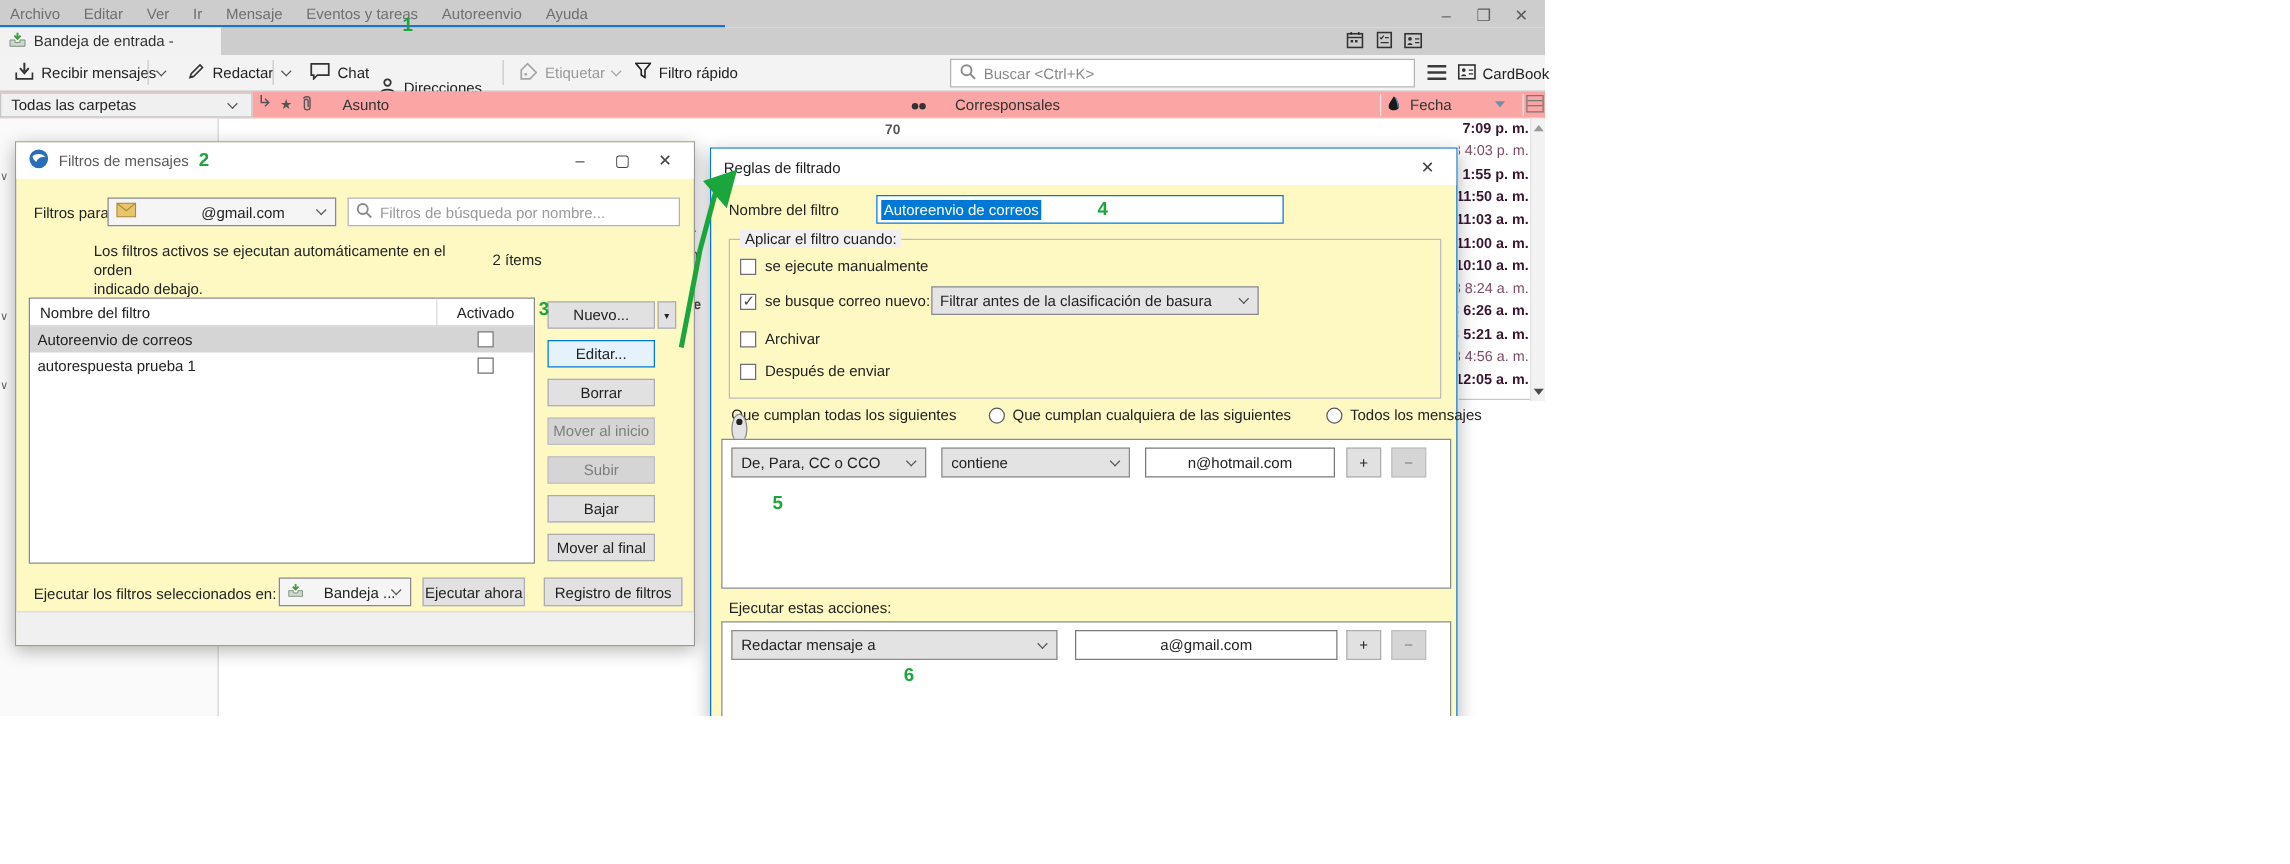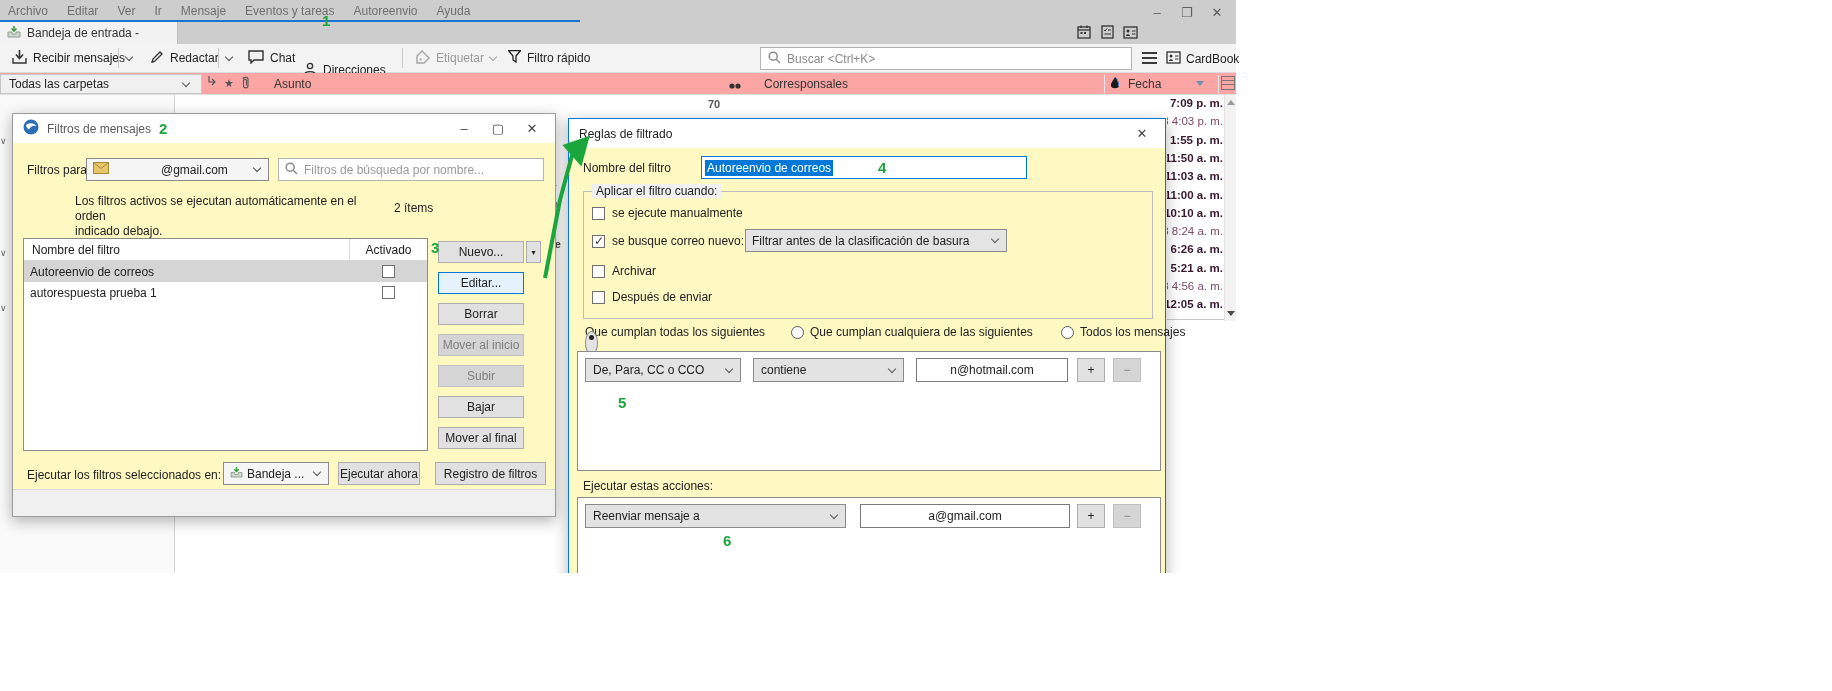--- a/index.html
+++ b/index.html
@@ -429,21 +429,21 @@
     <div id="fd-bottom">
       <span class="label">Ejecutar los filtros seleccionados en:</span>
     </div>
     <div class="combo" id="fd-run-combo">
       <span class="ico">
         <svg width="13" height="11" viewBox="0 0 14 12">
             <path d="M1 6 L1 11 L13 11 L13 6 L9 6 L9 8 L5 8 L5 6 Z" fill="#cfd8cf" stroke="#7f8f7f" stroke-width="0.8"></path>
             <path d="M7 0 L7 4 M4.5 2.5 L7 5 L9.5 2.5" stroke="#3d9e3d" stroke-width="1.6" fill="none"></path>
           </svg>
       </span>
-      <span style="margin-left:4px;">Bandeja ...</span>
+      <span style="margin-left:16px;">Bandeja ...</span>
       <span class="chev"></span>
     </div>
     <div class="btn" id="fd-run-now">Ejecutar ahora</div>
     <div class="btn" id="fd-log">Registro de filtros</div>
     <div id="fd-status"></div>
   <div class="fbtn-row" style="top: 127px;">
         <div class="btn fbtn">Nuevo...</div>
         <div class="btn fbtn-arrow">▾</div>
       </div>
       <div class="fbtn-row" style="top: 158px;">
@@ -530,21 +530,21 @@
       </div>
       <div class="valbox" style="left:338px; width:152px;">n@hotmail.com</div>
       <div class="btn pm" style="left:499px;">+</div>
       <div class="btn pm disabled" style="left:535px;">−</div>
       <span class="gnum" style="left:40px; top:42px;">5</span>
     </div>
 
     <span class="label" id="rd-act-label">Ejecutar estas acciones:</span>
     <div id="rd-act-box">
       <div class="sel" style="left:7px; width:261px;">
-        <span>Reenviar mensaje a</span>
+        <span>Redactar mensaje a</span>
         <span class="chev"></span>
       </div>
       <div class="valbox" style="left:282px; width:210px;">a@gmail.com</div>
       <div class="btn pm" style="left:499px;">+</div>
       <div class="btn pm disabled" style="left:535px;">−</div>
       <span class="gnum" style="left:145px; top:34px;">6</span>
     </div>
 
     <div class="btn" id="rd-ok">Aceptar</div>
     <div class="btn" id="rd-cancel">Aceptar</div>

